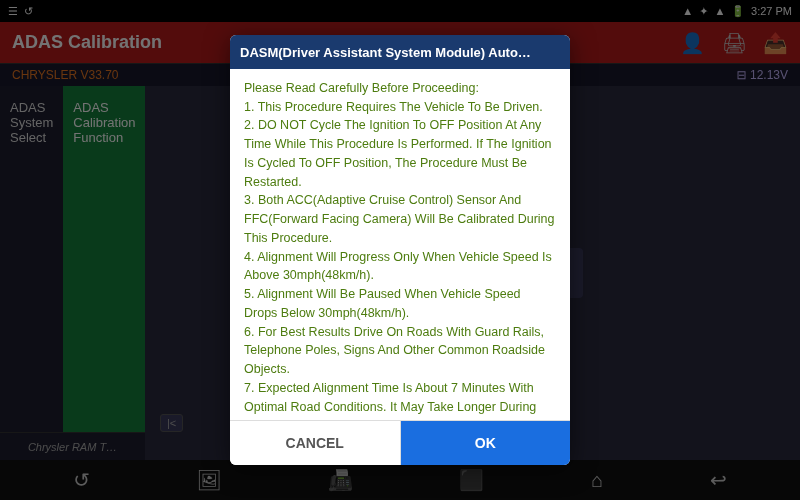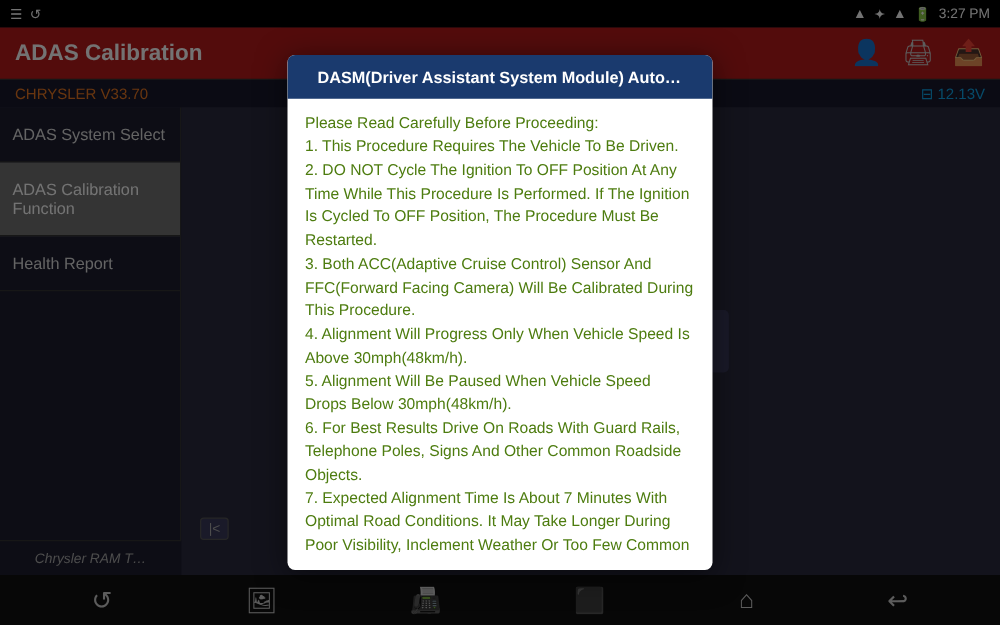--- a/index.html
+++ b/index.html
@@ -76,51 +76,51 @@
       align-items: center;
       justify-content: space-between;
       padding: 0 12px;
       gap: 24px;
     }
     .sub-header-left {
       color: #e87722;
       font-size: 12px;
     }
     .sub-header-right {
-      color: #0ea5e9;
+      color: #c4b5fd;
       font-size: 12px;
       display: flex;
       align-items: center;
       gap: 4px;
     }
 
     
     .main-content {
       display: flex;
       height: calc(500px - 22px - 42px - 22px - 40px);
       background: #2a2a3e;
     }
 
     
     .sidebar {
       width: 145px;
       background: #1e1e30;
       display: flex;
-      flex-direction: column;
+      flex-direction: row;
       border-right: 1px solid #333;
     }
     .sidebar-item {
       padding: 14px 10px;
       color: #ddd;
       font-size: 13px;
       border-bottom: 1px solid #333;
       cursor: pointer;
     }
     .sidebar-item.active {
-      background: #737373;
+      background: #15803d;
       color: #fff;
     }
 
     
     .main-panel {
       flex: 1;
       background: #2a2a3e;
       display: flex;
       flex-direction: column;
       align-items: center;
@@ -194,21 +194,21 @@
       border-radius: 6px;
       overflow: hidden;
       box-shadow: 0 4px 24px rgba(0,0,0,0.5);
       display: flex;
       flex-direction: column;
       max-height: 430px;
     }
     .modal-header {
       background: #1a3a6e;
       color: #fff;
-      padding: 10px 24px;
+      padding: 10px 10px;
       font-size: 13px;
       font-weight: bold;
       white-space: nowrap;
       overflow: hidden;
       text-overflow: ellipsis;
     }
     .modal-body {
       padding: 10px 14px;
       flex: 1;
       overflow-y: auto;
@@ -321,14 +321,18 @@
 </div>
 
 <div class="overlay">
   <div class="modal">
     <div class="modal-header">
       <span>DASM(Driver Assistant System Module) Auto…</span>
     </div>
     <div class="modal-body">
       <span>Please Read Carefully Before Proceeding:<br>1. This Procedure Requires The Vehicle To Be Driven.<br>2. DO NOT Cycle The Ignition To OFF Position At Any Time While This Procedure Is Performed. If The Ignition Is Cycled To OFF Position, The Procedure Must Be Restarted.<br>3. Both ACC(Adaptive Cruise Control) Sensor And FFC(Forward Facing Camera) Will Be Calibrated During This Procedure.<br>4. Alignment Will Progress Only When Vehicle Speed Is Above 30mph(48km/h).<br>5. Alignment Will Be Paused When Vehicle Speed Drops Below 30mph(48km/h).<br>6. For Best Results Drive On Roads With Guard Rails, Telephone Poles, Signs And Other Common Roadside Objects.<br>7. Expected Alignment Time Is About 7 Minutes With Optimal Road Conditions. It May Take Longer During Poor Visibility, Inclement Weather Or Too Few Common</span>
     </div>
+    <div class="modal-footer">
+      <button class="modal-btn cancel">CANCEL</button>
+      <button class="modal-btn ok">OK</button>
+    </div>
   </div>
 </div>
 
 </body></html>

